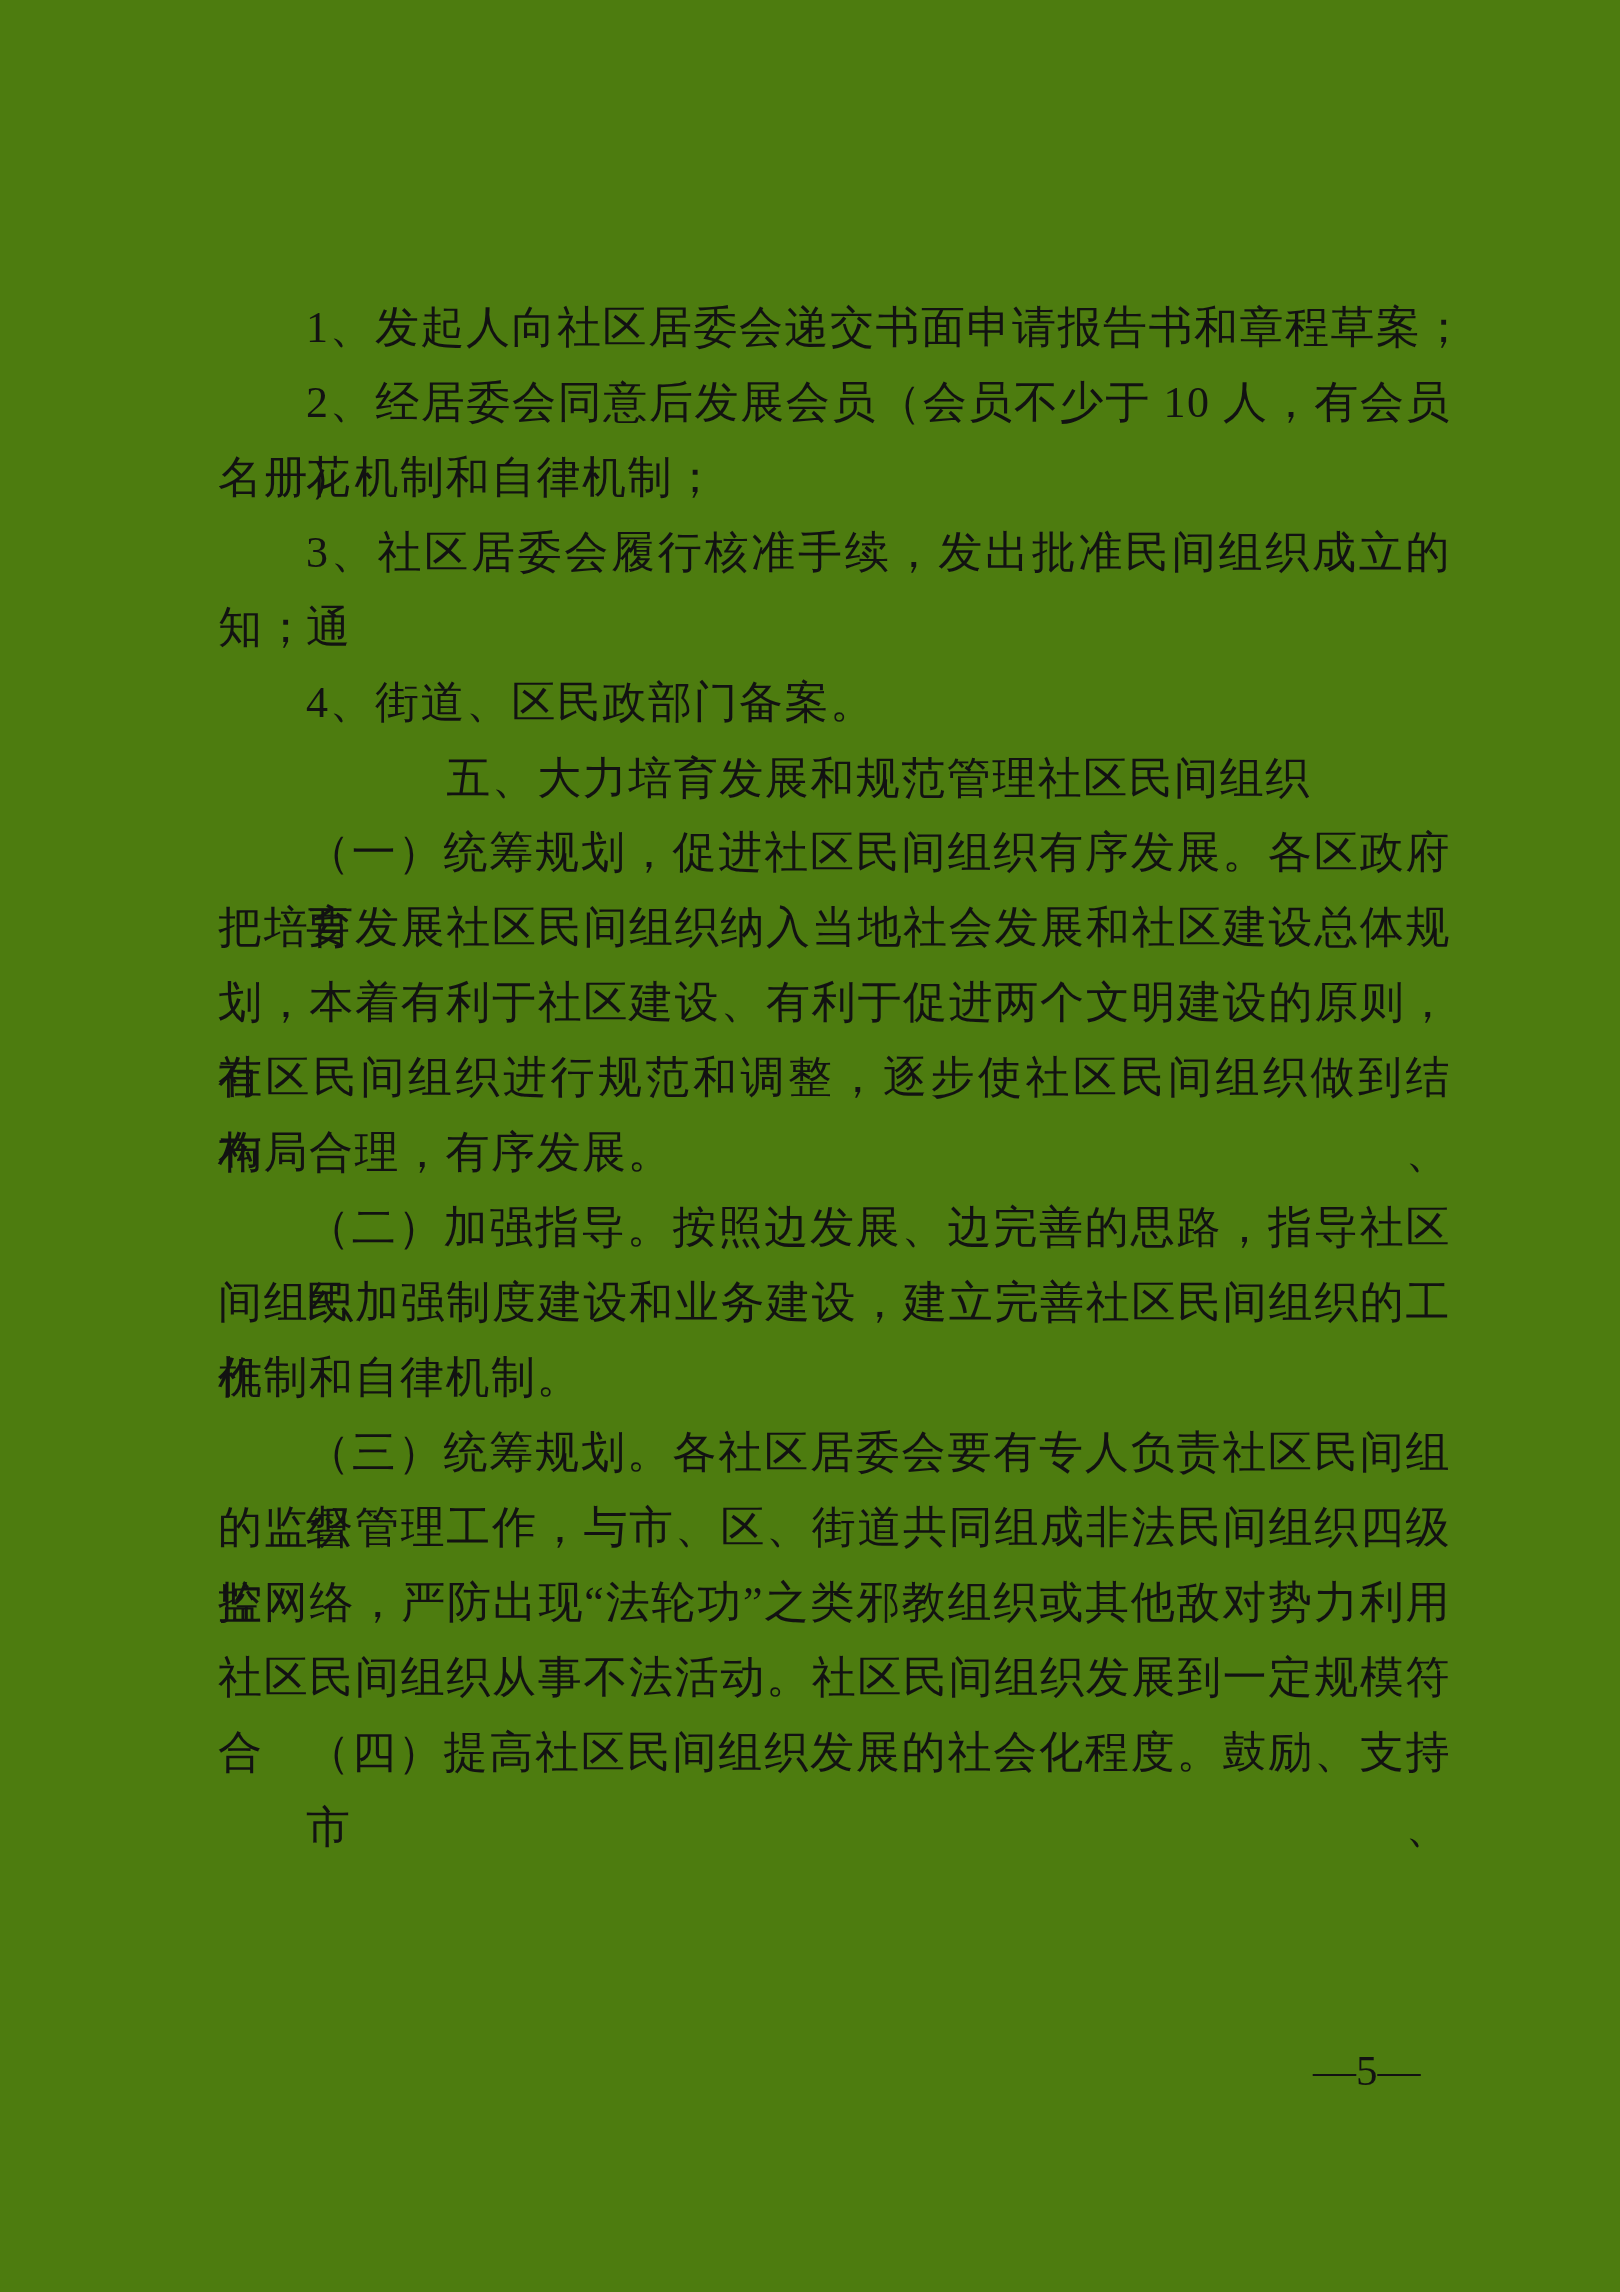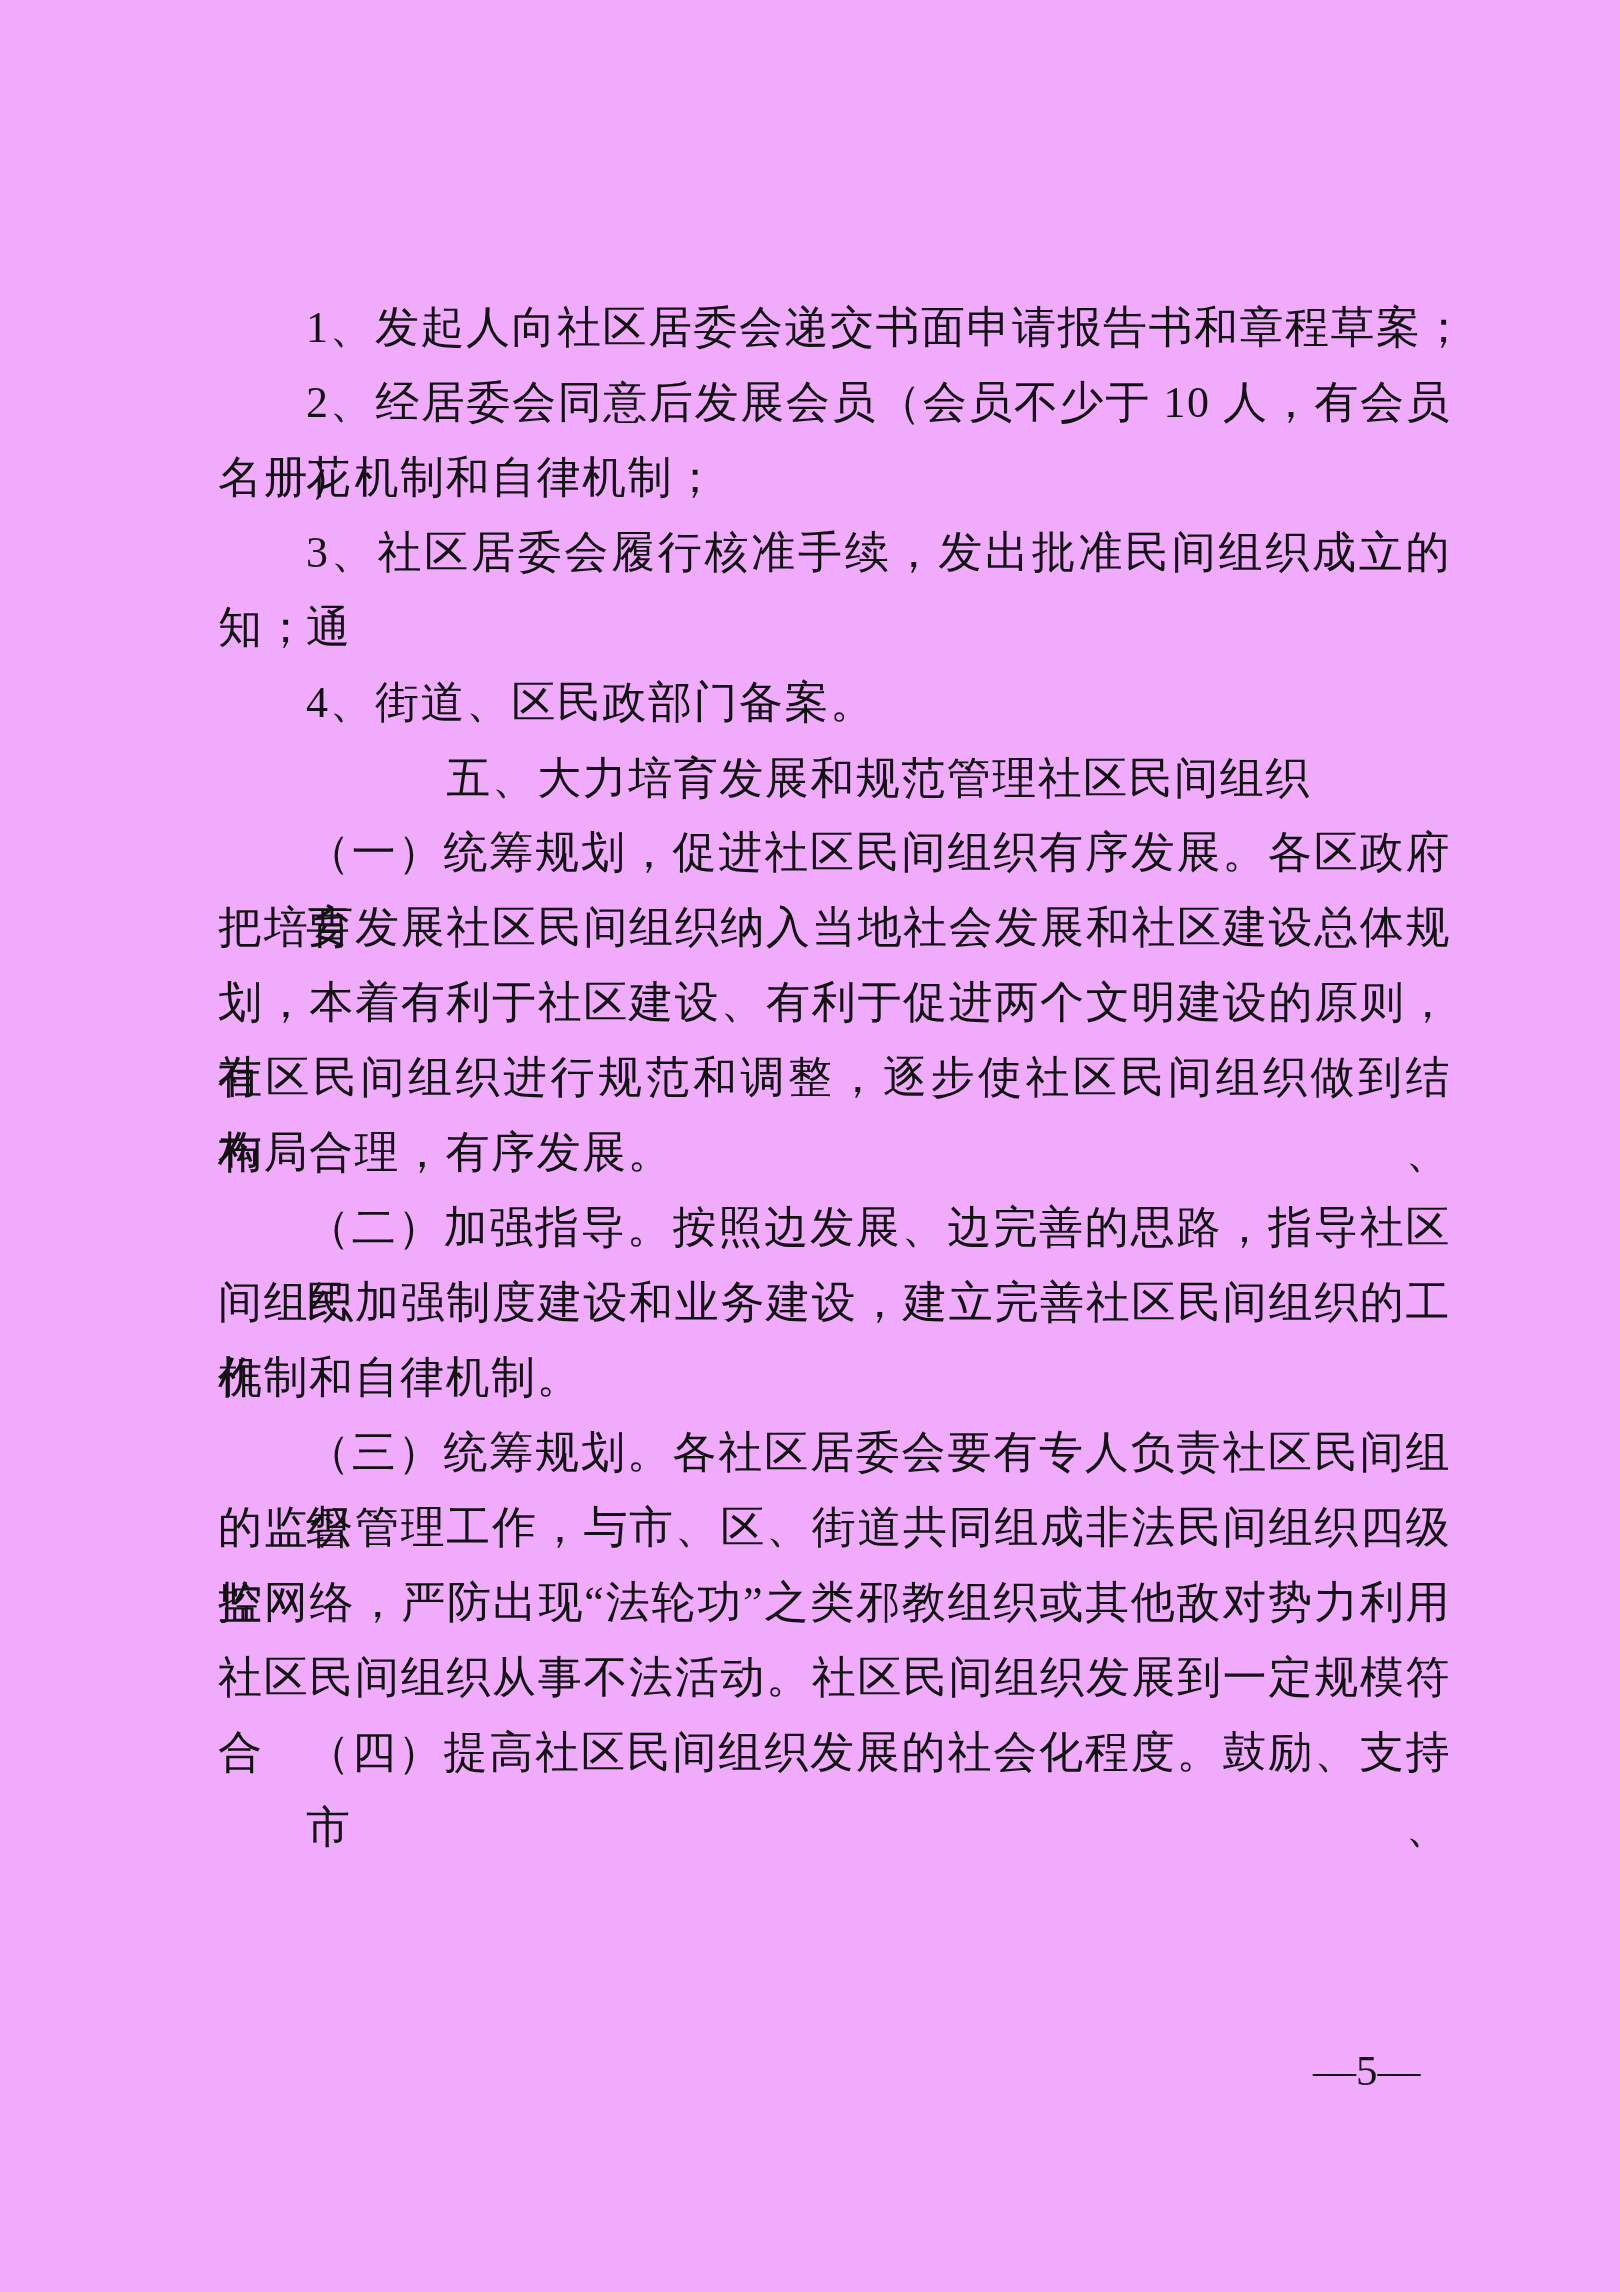--- a/index.html
+++ b/index.html
@@ -4,21 +4,21 @@
 <style>
   html, body {
     margin: 0;
     padding: 0;
     background: #ffffff;
   }
   .page {
     position: relative;
     width: 1620px;
     height: 2293px;
-    background: #f0abfc;
+    background: #4d7c0f;
     overflow: hidden;
     margin: 0 auto;
     font-family: "Liberation Serif", "DejaVu Serif", serif;
     color: #121212;
   }
   .text-block {
     position: absolute;
     left: 218px;
     top: 290px;
     width: 1233px;

